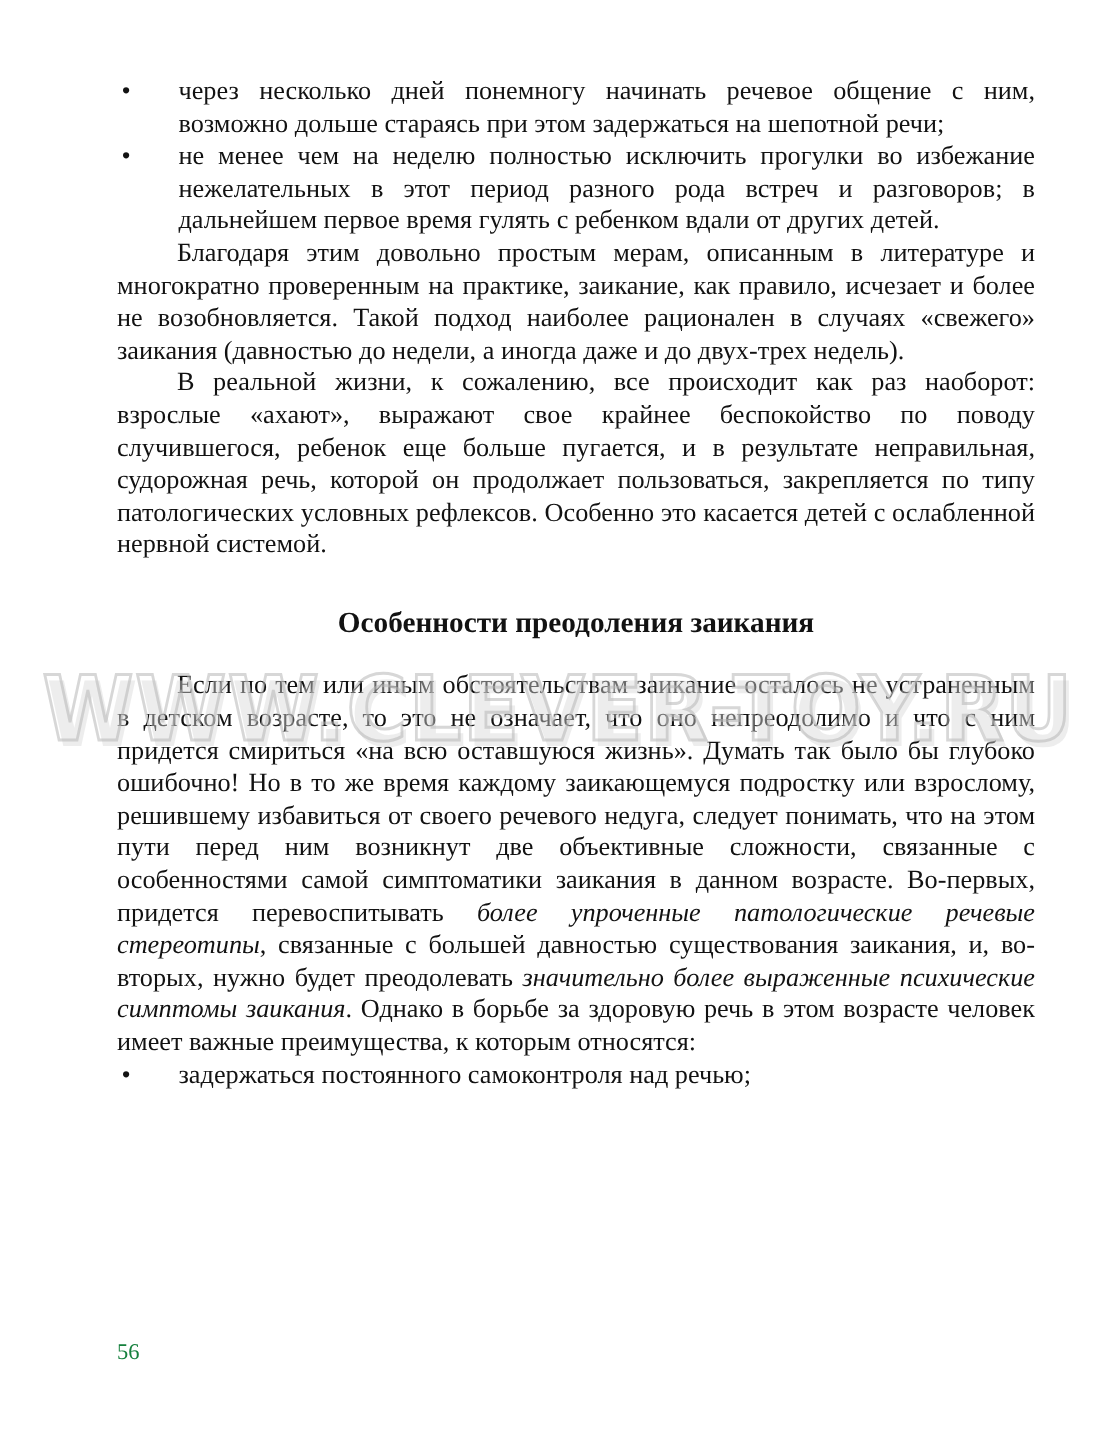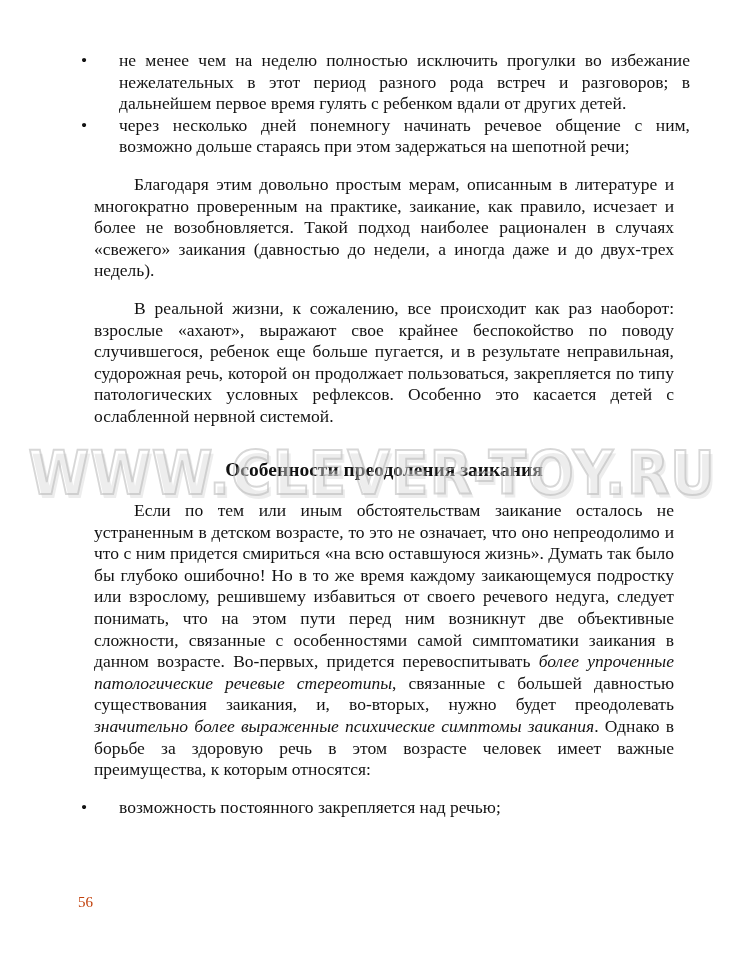--- a/index.html
+++ b/index.html
@@ -22,36 +22,36 @@
     text-align: justify;
   }
   ul.bullets { list-style: none; margin: 0; padding: 0; }
   ul.bullets li { position: relative; padding-left: 41px; }
   ul.bullets li::before {
     content: "\2022";
     position: absolute;
     left: 3px;
     top: 0;
   }
-  .para { margin: 16px; text-indent: 40px; }
+  .para { margin: 0; text-indent: 40px; }
   .heading {
     margin: 30px 0 19px 0;
     text-align: center;
     font-size: 19.5px;
     line-height: 23.5px;
     font-weight: bold;
     text-indent: 0;
   }
   .heading .hline { display: block; }
   .page-number {
     position: absolute;
     left: 78px;
     top: 894px;
     font-size: 15px;
-    color: #c2410c;
+    color: #15803d;
   }
   .watermark {
     position: absolute;
     top: 438px;
     left: 50%;
     transform: translateX(-50%) scaleX(0.92);
     font-family: "DejaVu Sans", sans-serif;
     font-weight: bold;
     font-size: 60px;
     letter-spacing: 1px;
@@ -67,36 +67,36 @@
 </head>
 <body>
 
 <div class="page">
 
   <div class="watermark">WWW.CLEVER-TOY.RU</div>
 
   <main class="content">
 
     <ul class="bullets">
+      <li>через несколько дней понемногу начинать речевое общение с ним, возможно дольше стараясь при этом задержаться на шепотной речи;</li>
       <li>не менее чем на неделю полностью исключить прогулки во избежание нежелательных в этот период разного рода встреч и разговоров; в дальнейшем первое время гулять с ребенком вдали от других детей.</li>
-      <li>через несколько дней понемногу начинать речевое общение с ним, возможно дольше стараясь при этом задержаться на шепотной речи;</li>
     </ul>
 
     <p class="para">Благодаря этим довольно простым мерам, описанным в литературе и многократно проверенным на практике, заикание, как правило, исчезает и более не возобновляется. Такой подход наиболее рационален в случаях «свежего» заикания (давностью до недели, а иногда даже и до двух-трех недель).</p>
 
     <p class="para">В реальной жизни, к сожалению, все происходит как раз наоборот: взрослые «ахают», выражают свое крайнее беспокойство по поводу случившегося, ребенок еще больше пугается, и в результате неправильная, судорожная речь, которой он продолжает пользоваться, закрепляется по типу патологических условных рефлексов. Особенно это касается детей с ослабленной нервной системой.</p>
 
     <h2 class="heading">
         <span class="hline">Особенности преодоления заикания</span>
       </h2>
 
 
     <p class="para"><span>Если по тем или иным обстоятельствам заикание осталось не устраненным в детском возрасте, то это не означает, что оно непреодолимо и что с ним придется смириться «на всю оставшуюся жизнь». Думать так было бы глубоко ошибочно! Но в то же время каждому заикающемуся подростку или взрослому, решившему избавиться от своего речевого недуга, следует понимать, что на этом пути перед ним возникнут две объективные сложности, связанные с особенностями самой симптоматики заикания в данном возрасте. Во-первых, придется перевоспитывать </span><em>более упроченные патологические речевые стереотипы</em><span>, связанные с большей давностью существования заикания, и, во-вторых, нужно будет преодолевать </span><em>значительно более выраженные психические симптомы заикания</em><span>. Однако в борьбе за здоровую речь в этом возрасте человек имеет важные преимущества, к которым относятся:</span></p>
 
     <ul class="bullets">
-      <li>возможность постоянного закрепляется над речью;</li>
+      <li>задержаться постоянного самоконтроля над речью;</li>
     </ul>
 
   </main>
 
   <div class="page-number">56</div>
 
 </div>
 
 </body></html>

